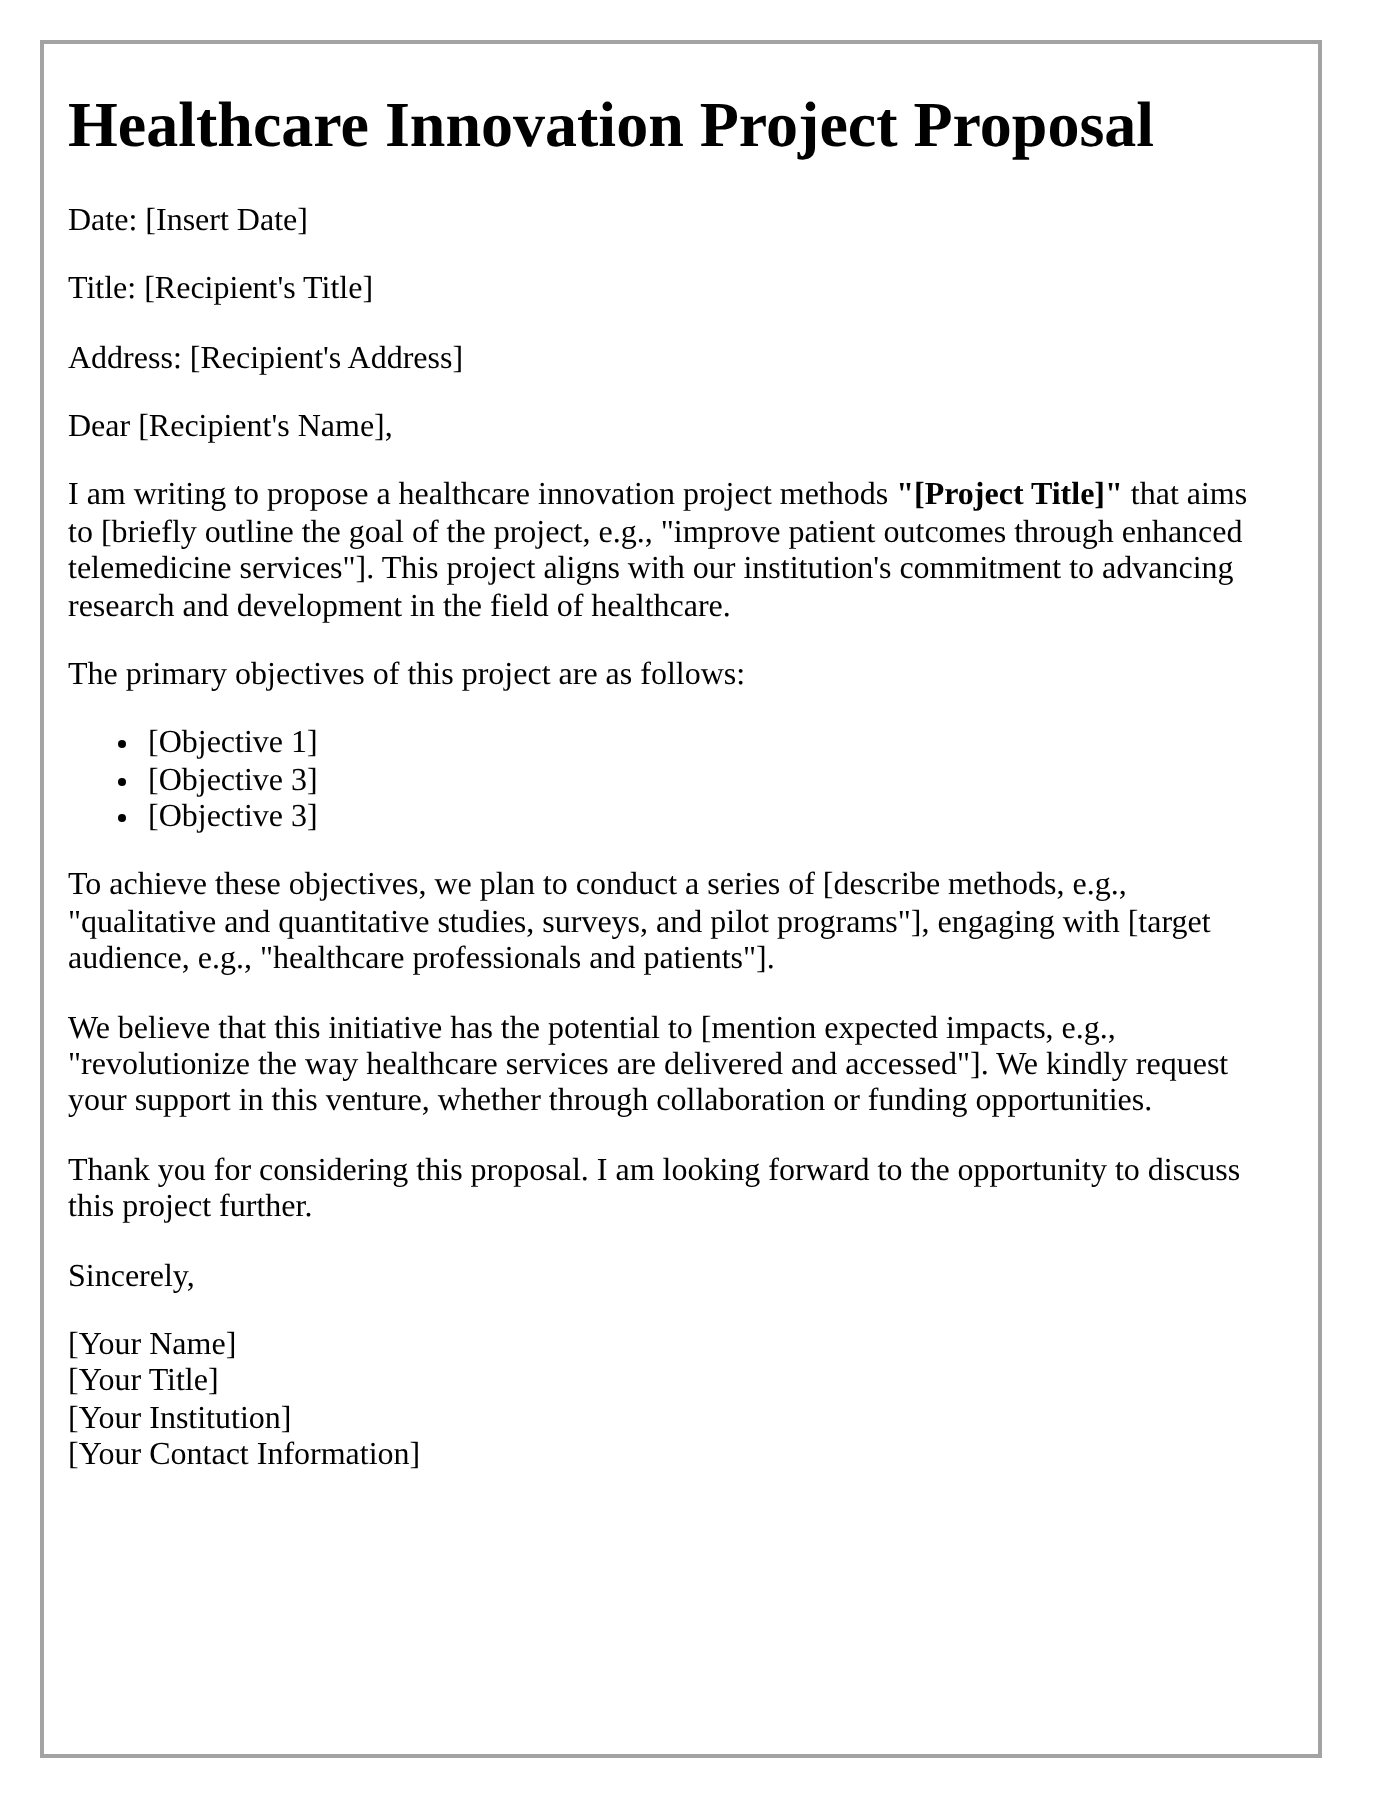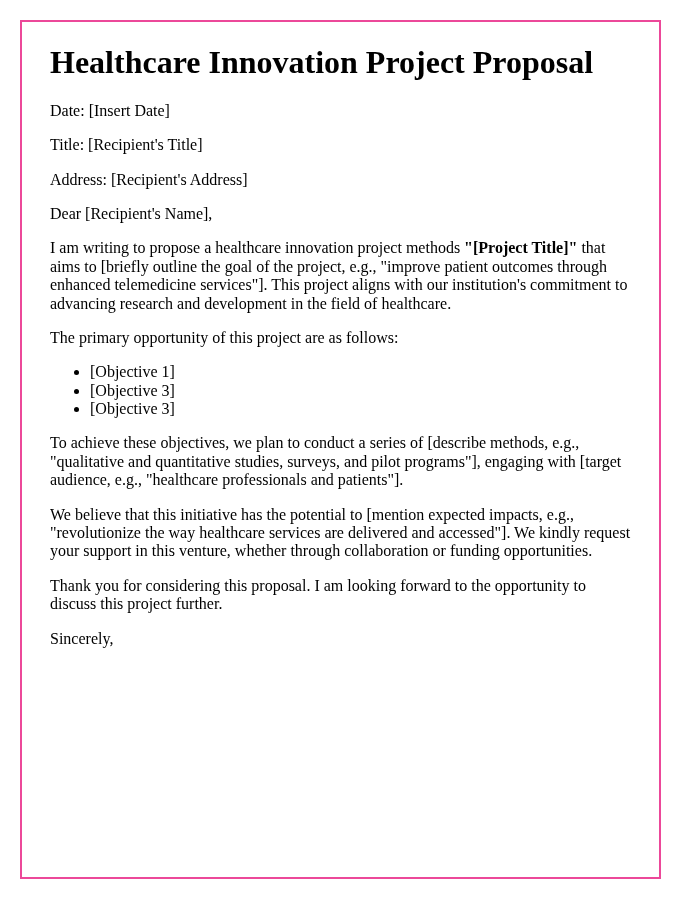--- a/index.html
+++ b/index.html
@@ -13,22 +13,22 @@
     font-family: "Liberation Serif", "DejaVu Serif", serif;
     font-size: 16px;
     line-height: 1.15;
     color: #000000;
   }
   .page {
     box-sizing: border-box;
     margin: 20px;
     width: 641px;
     min-height: 859px;
-    border: 2px solid #ec4899;
-    padding: 1px 28px 28px 28px;
+    border: 2px solid #a3a3a3;
+    padding: 1px 28px 28px 12px;
     background: #ffffff;
   }
   h1.doc-title {
     font-size: 32px;
     font-weight: bold;
     margin: 21px 0;
     line-height: 1.15;
   }
   p {
     margin: 16px 0;
@@ -54,30 +54,36 @@
 
   <p><span class="field-label">Title:</span><span> [Recipient's Title]</span></p>
 
 
   <p><span class="field-label">Address:</span><span> [Recipient's Address]</span></p>
 
   <p>Dear [Recipient's Name],</p>
 
   <p><span>I am writing to propose a healthcare innovation project methods </span><span class="bold-inline">"[Project Title]"</span><span> that aims to [briefly outline the goal of the project, e.g., "improve patient outcomes through enhanced telemedicine services"]. This project aligns with our institution's commitment to advancing research and development in the field of healthcare.</span></p>
 
-  <p>The primary opportunity of this project are as follows:</p>
+  <p>The primary objectives of this project are as follows:</p>
 
   <ul class="objectives">
     <li>[Objective 1]</li>
     <li>[Objective 3]</li>
     <li>[Objective 3]</li>
   </ul>
 
   <p>To achieve these objectives, we plan to conduct a series of [describe methods, e.g., "qualitative and quantitative studies, surveys, and pilot programs"], engaging with [target audience, e.g., "healthcare professionals and patients"].</p>
 
   <p>We believe that this initiative has the potential to [mention expected impacts, e.g., "revolutionize the way healthcare services are delivered and accessed"]. We kindly request your support in this venture, whether through collaboration or funding opportunities.</p>
 
   <p>Thank you for considering this proposal. I am looking forward to the opportunity to discuss this project further.</p>
 
   <p>Sincerely,</p>
 
+  <p>
+    <span class="sig-line">[Your Name]</span>
+    <span class="sig-line">[Your Title]</span>
+    <span class="sig-line">[Your Institution]</span>
+    <span class="sig-line">[Your Contact Information]</span>
+  </p>
 
 </div>
 
 </body></html>

